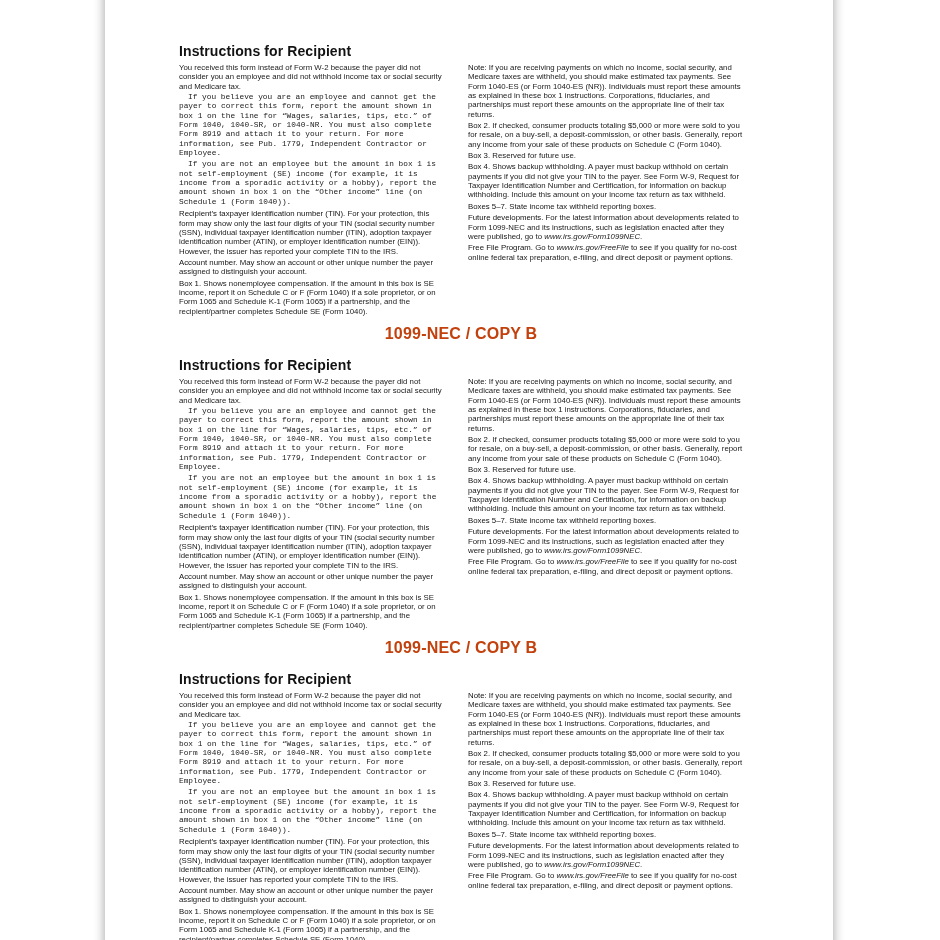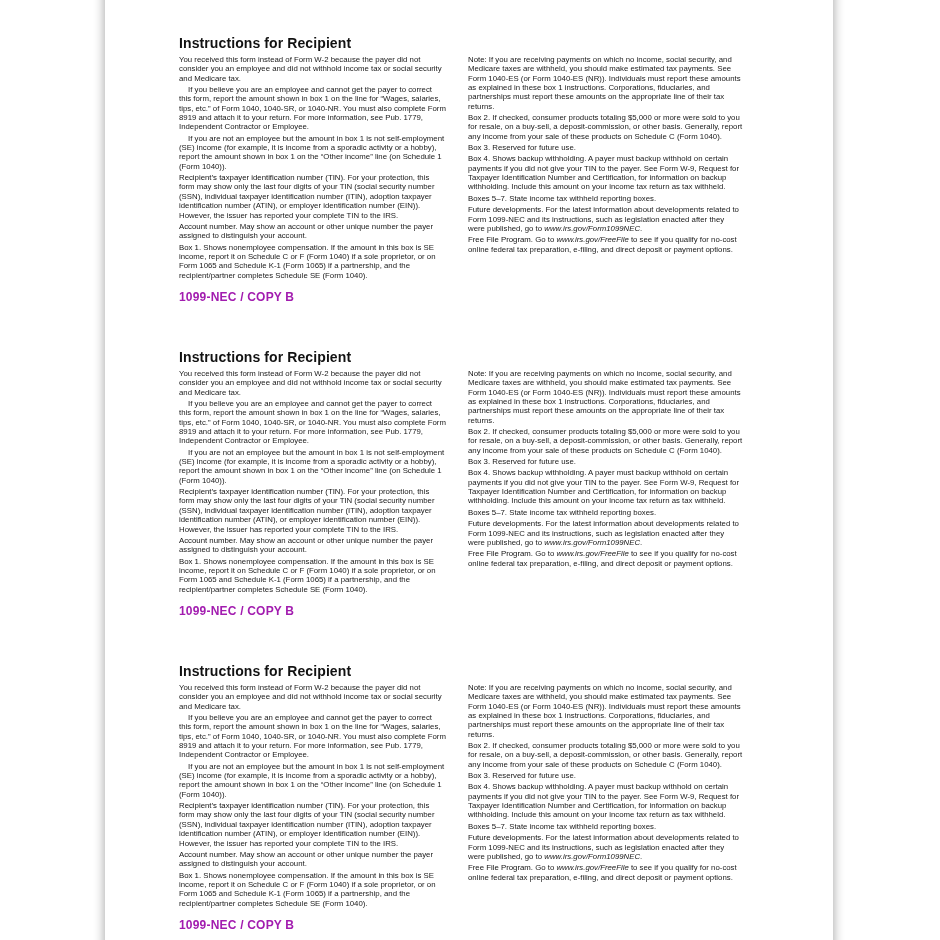--- a/index.html
+++ b/index.html
@@ -19,47 +19,47 @@
     box-shadow: 0 0 10px 1px rgba(0,0,0,0.33);
   }
   .form-section {
     position: absolute;
     left: 74px; right: 90px;
   }
   .form-section.s1 { top: 62px; }
   .form-section.s2 { top: 376px; }
   .form-section.s3 { top: 690px; }
   .heading {
-    margin: 0 0 4px 0;
+    margin: 8px 0 4px 0;
     font-size: 14px;
     line-height: 15px;
     font-weight: bold;
     color: #121212;
     letter-spacing: 0.1px;
   }
   .columns { display: flex; gap: 22px; }
   .col {
     font-size: 7.8px;
     line-height: 9.35px;
     color: #202020;
     text-align: left;
   }
   .col.left  { width: 267px; }
   .col.right { width: 275px; }
   .para { margin: 0 0 2px 0; }
-  .para.indent { text-indent: 9px; }
+  .para.indent { text-indent: 9px; font-family: Liberation Mono, monospace; }
   .para strong { font-weight: normal; color: #121212; }
   .para em { }
   .copy-label {
     margin-top: 9px;
-    text-align: left;
+    text-align: center;
     font-weight: bold;
-    font-size: 12px;
+    font-size: 16px;
     line-height: 13px;
-    color: #a21caf;
+    color: #c2410c;
     letter-spacing: 0.2px;
   }
 </style>
 </head>
 <body>
 
 <div class="page">
 
   <section class="form-section s1">
     <h2 class="heading">Instructions for Recipient</h2>

